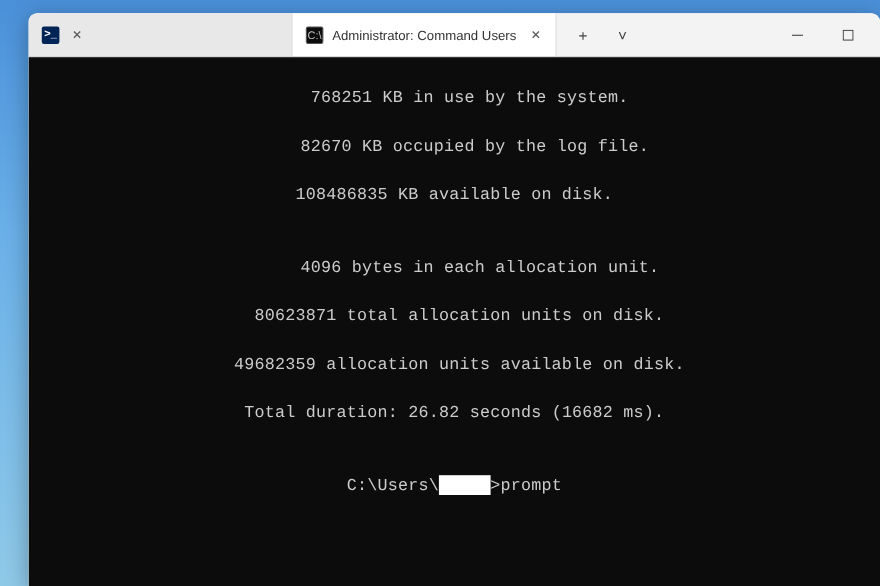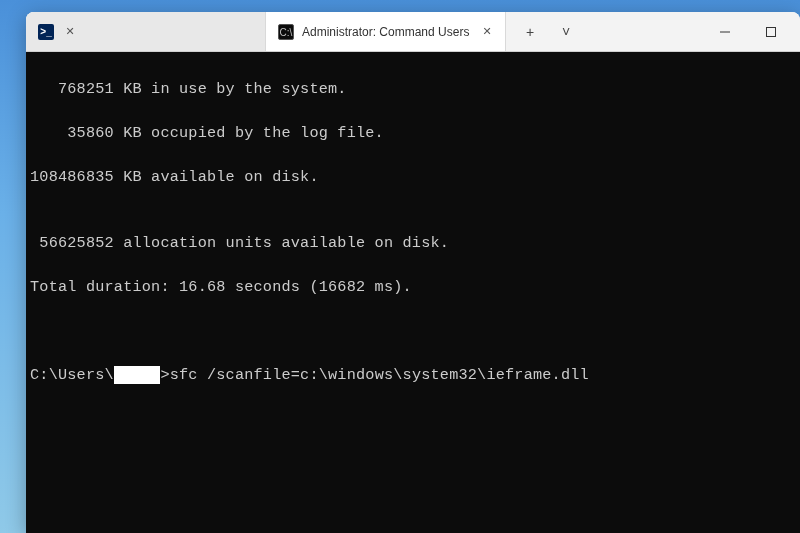--- a/index.html
+++ b/index.html
@@ -136,20 +136,21 @@
       font-size: 15.2px;
       line-height: 22px;
       padding: 4px 4px 4px 4px;
       height: calc(100% - 40px);
       white-space: pre;
       overflow: hidden;
       letter-spacing: 0.2px;
     }
     .terminal-line {
       white-space: pre;
+      text-align: center;
     }
     .redacted {
       background: #ffffff;
       color: #ffffff;
     }
   </style>
 </head>
 <body>
 
 <div class="window">
@@ -184,28 +185,30 @@
       <div class="win-btn">
         <svg width="10" height="10" viewBox="0 0 10 10">
             <rect x="0.5" y="0.5" width="9" height="9" fill="none" stroke="#333" stroke-width="1"></rect>
           </svg>
       </div>
     </div>
   </div>
 
   <div class="terminal">
 <div class="terminal-line">   768251 KB in use by the system.</div>
-<div class="terminal-line">    35860 KB occupied by the log file.</div>
+<div class="terminal-line">    82670 KB occupied by the log file.</div>
 <div class="terminal-line">108486835 KB available on disk.</div>
 <div class="terminal-line"></div>
-<div class="terminal-line"> 56625852 allocation units available on disk.</div>
-<div class="terminal-line">Total duration: 16.68 seconds (16682 ms).</div>
-<div class="terminal-line"></div>
-<div class="terminal-line"></div>
-<div class="terminal-line"><span>C:\Users\</span><span class="redacted">     </span><span>&gt;sfc /scanfile=c:\windows\system32\ieframe.dll</span></div>
+<div class="terminal-line">     4096 bytes in each allocation unit.</div>
+<div class="terminal-line"> 80623871 total allocation units on disk.</div>
+<div class="terminal-line"> 49682359 allocation units available on disk.</div>
+<div class="terminal-line">Total duration: 26.82 seconds (16682 ms).</div>
+<div class="terminal-line"></div>
+<div class="terminal-line"><span>C:\Users\</span><span class="redacted">     </span><span>&gt;prompt</span></div>
+<div class="terminal-line"></div>
 <div class="terminal-line"></div>
 <div class="terminal-line"></div>
 
 <div class="terminal-line"></div>
 
 <div class="terminal-line"></div>
 <div class="terminal-line"></div>
 
 <div class="terminal-line"></div>
 

